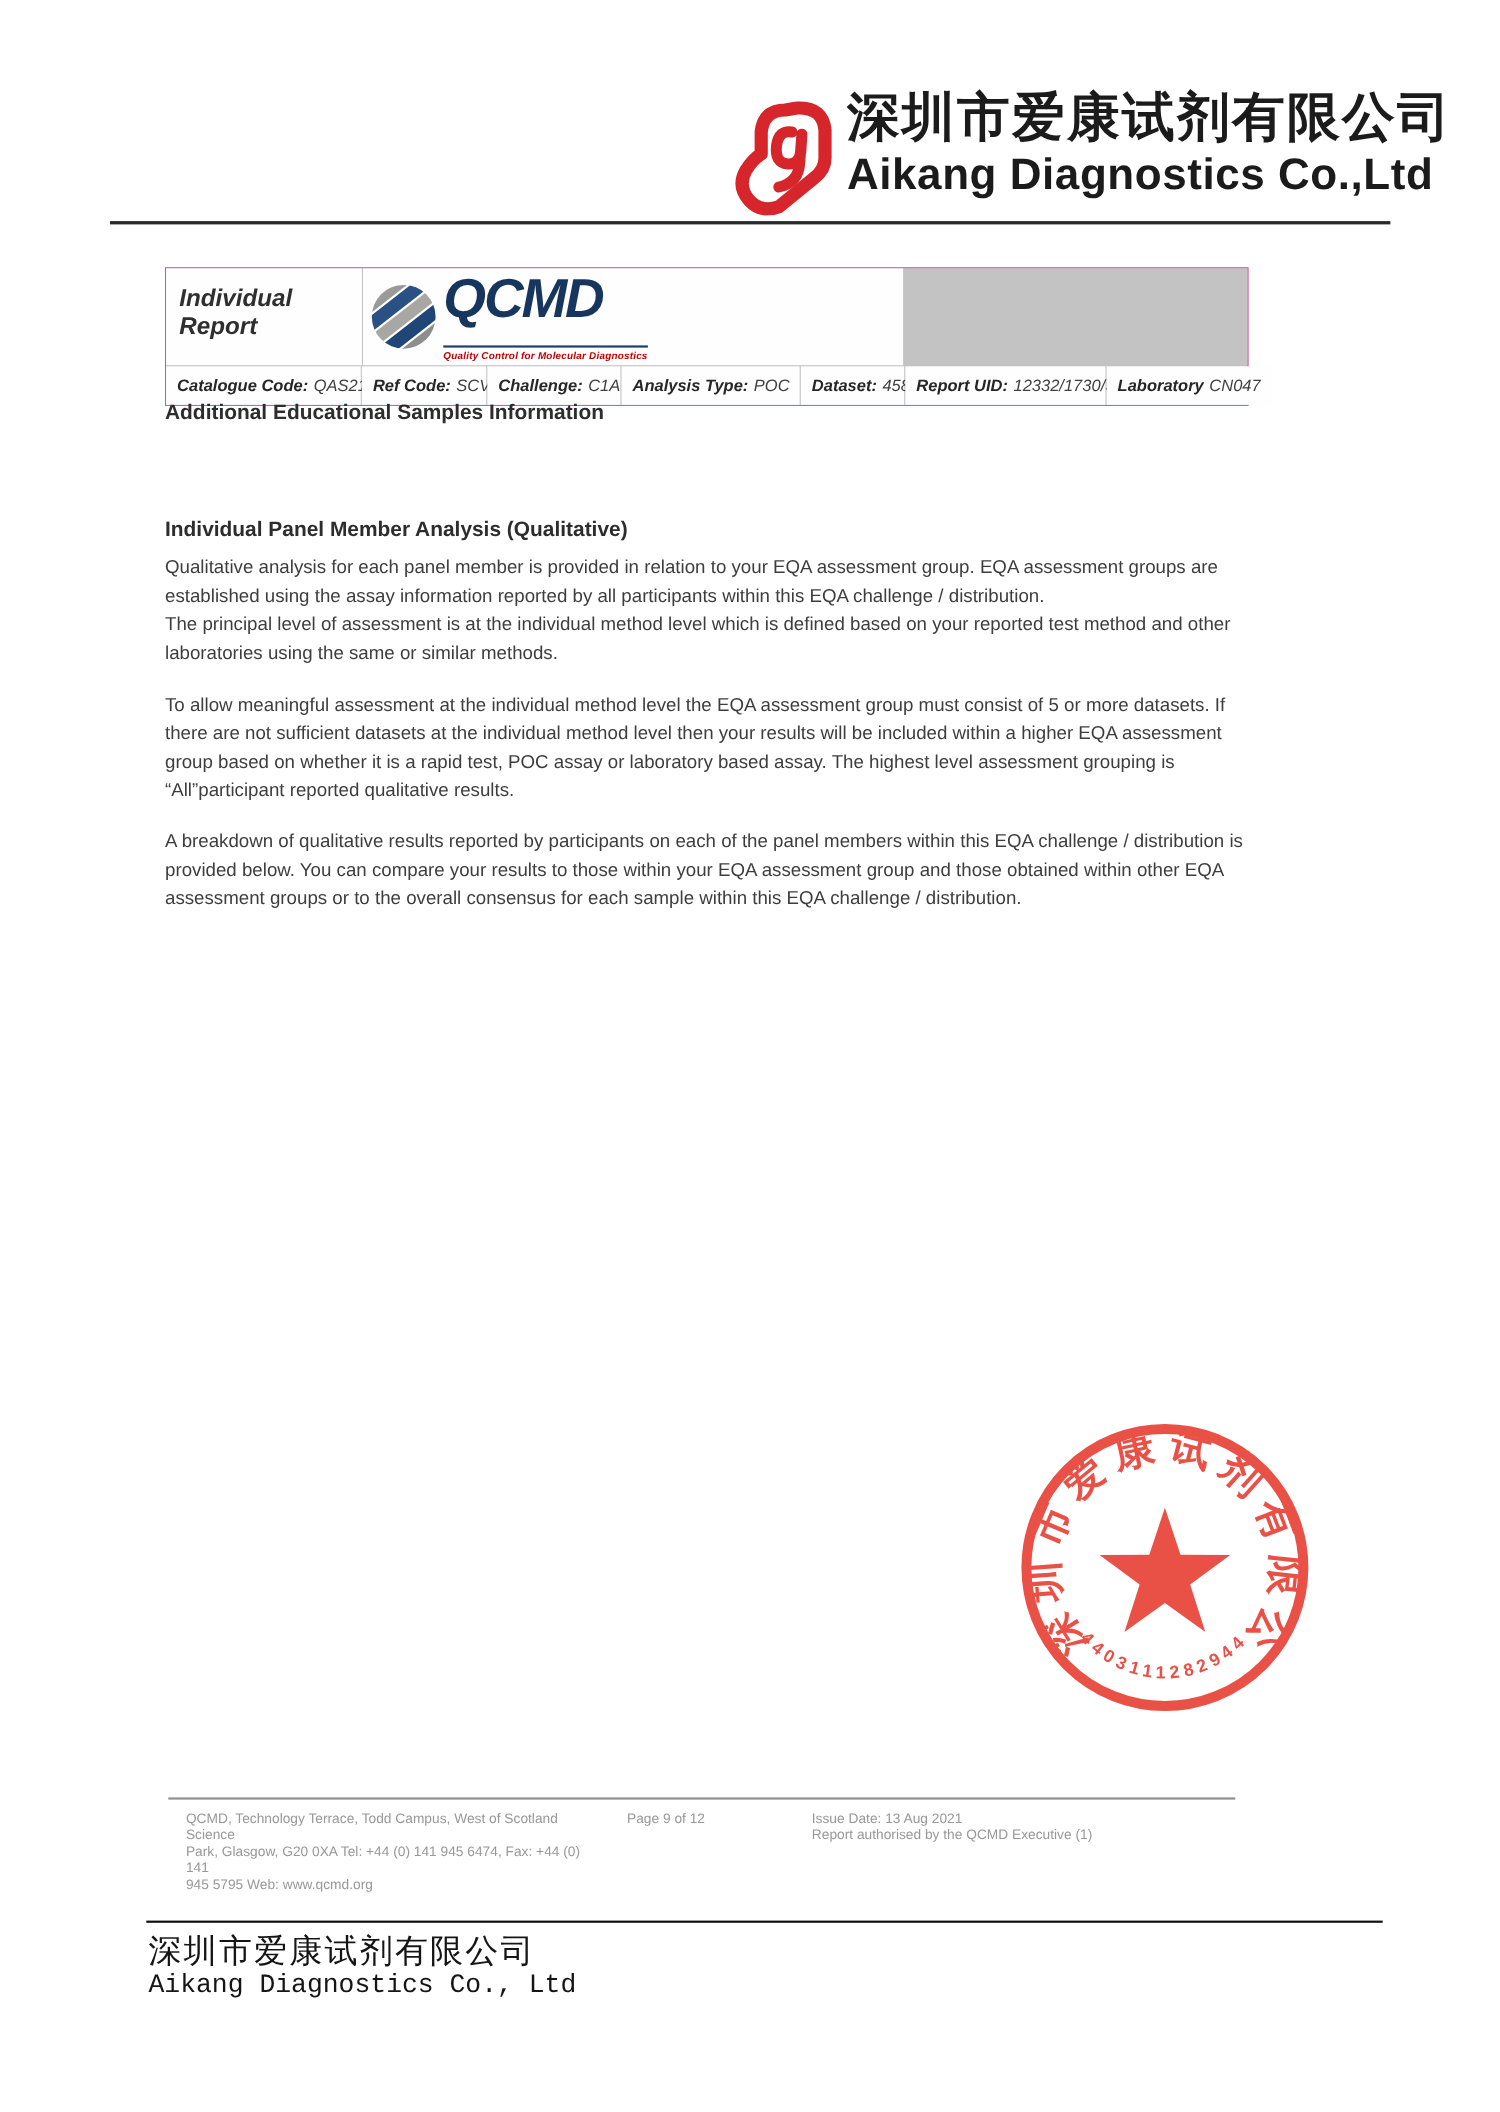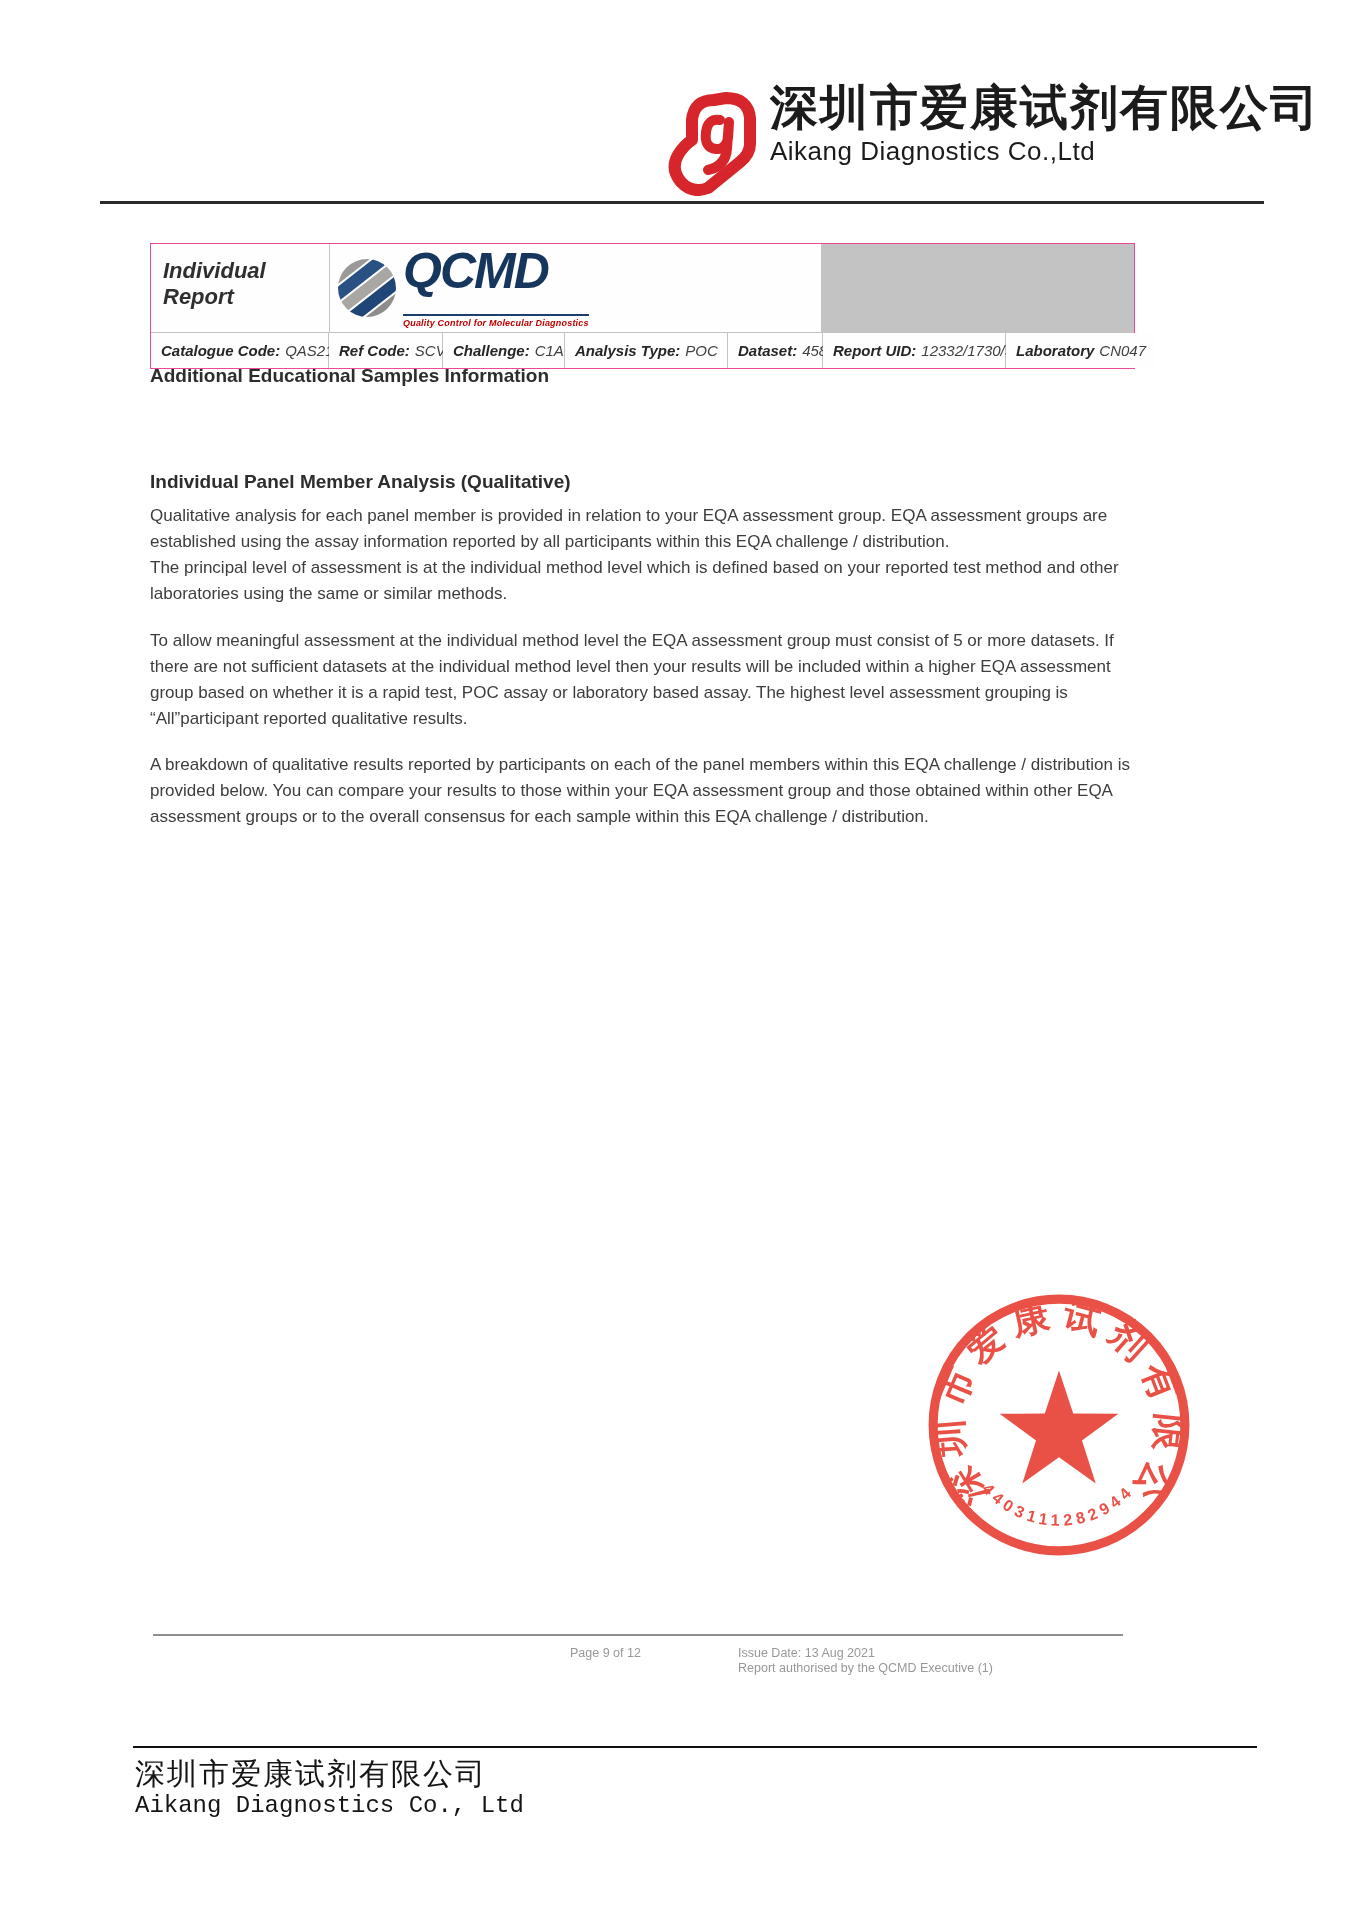--- a/index.html
+++ b/index.html
@@ -5,21 +5,21 @@
   * { margin:0; padding:0; box-sizing:border-box; }
   html,body { background:#ffffff; }
   body { font-family:"Liberation Sans", sans-serif; }
   .page { position:relative; width:1364px; height:1852px; background:#ffffff; overflow:hidden; }
 
   
   .company-header { position:absolute; left:668px; top:80px; display:flex; align-items:flex-start; gap:12px; }
   .aikang-logo { width:90px; height:104px; position:relative; flex:0 0 auto; margin-top:12px; }
   .company-names { display:flex; flex-direction:column; }
   .company-name-zh { font-size:48px; font-weight:bold; color:#1b1b1b; letter-spacing:2px; line-height:1.15; white-space:nowrap; }
-  .company-name-en { font-size:26px; font-weight:normal; color:#1b1b1b; letter-spacing:0.5px; line-height:1.1; margin-top:2px; white-space:nowrap; }
+  .company-name-en { font-size:40px; font-weight:bold; color:#1b1b1b; letter-spacing:0.5px; line-height:1.1; margin-top:2px; white-space:nowrap; }
   .header-rule { position:absolute; left:100px; top:201px; width:1164px; height:3px; background:#2a2a2a; }
 
   
   .report-box { position:absolute; left:150px; top:243px; width:985px; border:1px solid #ec4899; background:#c3c3c3; display:flex; flex-direction:column; gap:1px;font-style:italic; }
   .rb-row1 { display:grid; grid-template-columns:178px 1fr 312px; gap:1px; background:#c3c3c3; }
   .rb-row2 { display:grid; grid-template-columns:177px 113px 121px 162px 94px 182px 1fr; gap:1px; background:#c3c3c3; }
   .rb-cell { background:#fefefe; }
   .report-type-cell { padding:14px 12px; font-size:22px; font-weight:bold; color:#2f2f2f; line-height:1.2; }
   .study-title-cell { padding:13px 14px; font-size:25px; font-weight:bold; color:#3a3a3a; line-height:1.22; }
   .qcmd-logo-cell { display:flex; align-items:center; justify-content:flex-start; gap:5px; padding:4px 6px; }
@@ -149,20 +149,25 @@
       <text font-size="37" font-weight="bold" fill="#e8443a" letter-spacing="9" font-family="DejaVu Sans, sans-serif">
         <textPath href="#stampArcTop">深圳市爱康试剂有限公司</textPath>
       </text>
       <text font-size="16" font-weight="bold" fill="#e8443a" letter-spacing="4.5" font-family="Liberation Sans, sans-serif">
         <textPath href="#stampArcBottom">4403111282944</textPath>
       </text>
     </svg>
   </div>
 
   <div class="footer-rule"></div>
+  <div class="footer-address">
+    <div>QCMD, Technology Terrace, Todd Campus, West of Scotland Science</div>
+    <div>Park, Glasgow, G20 0XA Tel: +44 (0) 141 945 6474, Fax: +44 (0) 141</div>
+    <div>945 5795 Web: www.qcmd.org</div>
+  </div>
   <div class="footer-page">Page 9 of 12</div>
   <div class="footer-right">
     <div>Issue Date: 13 Aug 2021</div>
     <div>Report authorised by the QCMD Executive (1)</div>
   </div>
 
   <div class="bottom-rule"></div>
   <div class="bottom-name-zh">深圳市爱康试剂有限公司</div>
   <div class="bottom-name-en">Aikang Diagnostics Co., Ltd</div>
 

